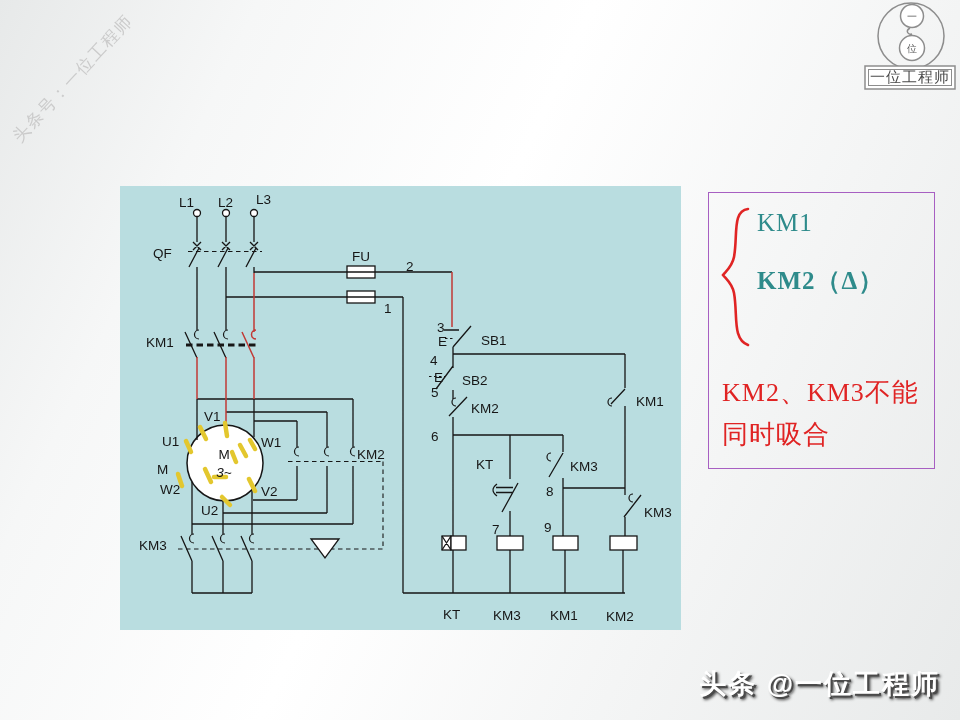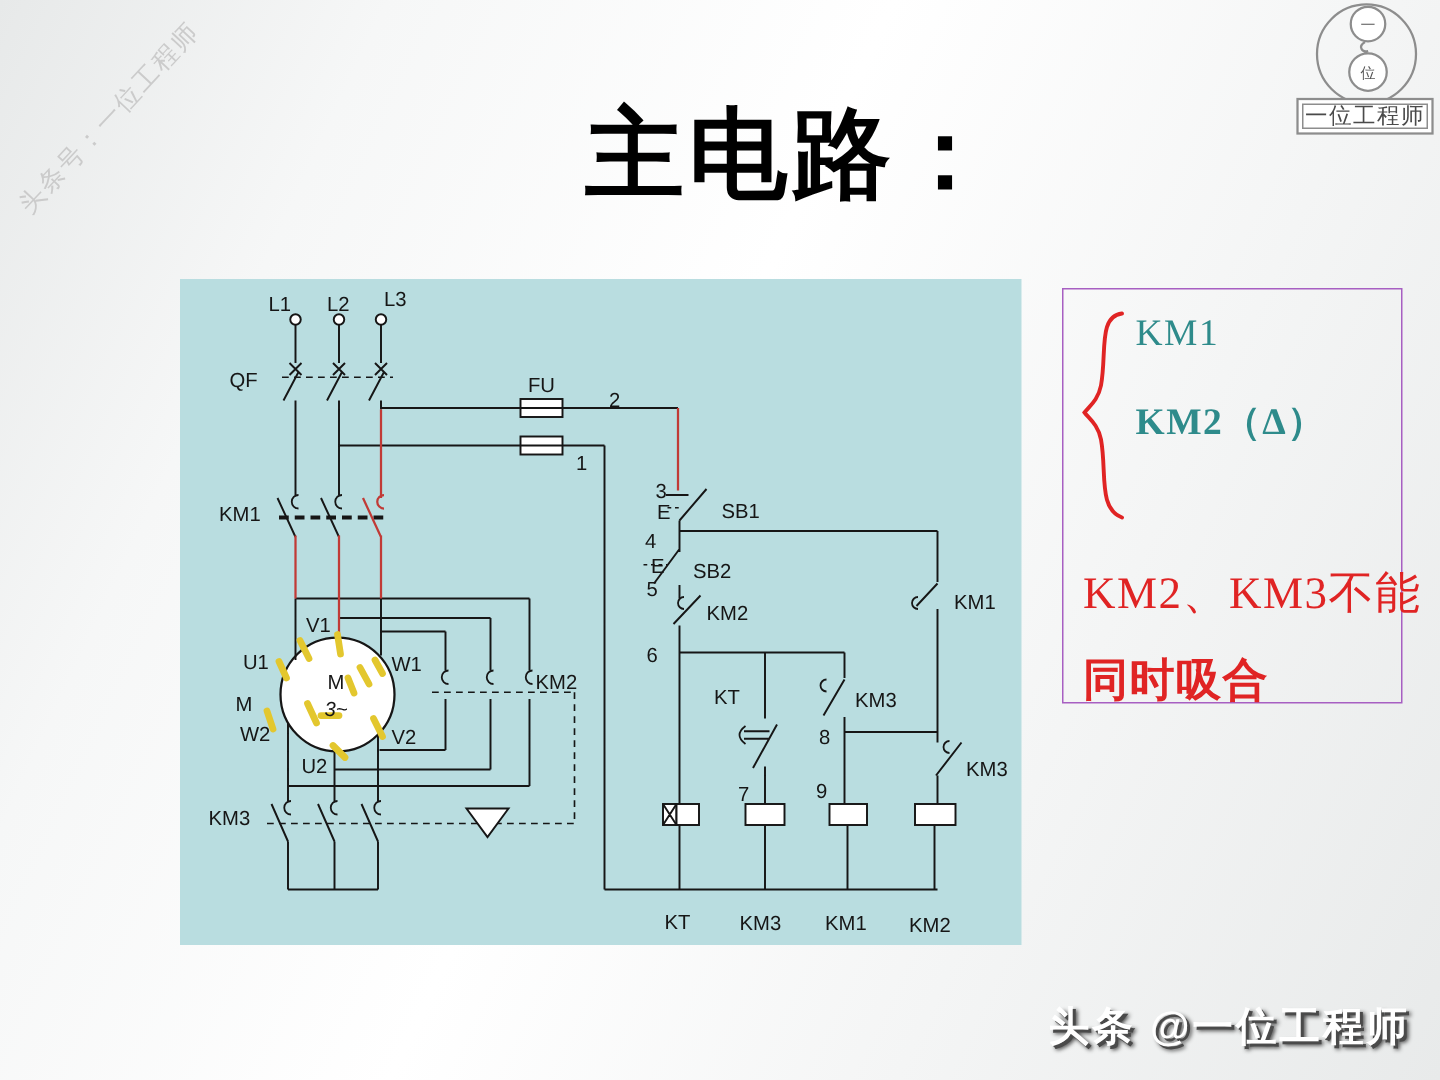--- a/index.html
+++ b/index.html
@@ -28,39 +28,38 @@
   .infobox{
     position:absolute;left:708px;top:192px;width:227px;height:277px;
     border:1.5px solid #a75fc2;box-sizing:border-box;
     font-family:"Liberation Serif",serif;
   }
   .infobox .brace{position:absolute;left:6px;top:12px;}
   .infobox .item{position:absolute;left:48px;font-size:25px;color:#2e8b8b;letter-spacing:1px;white-space:nowrap;}
   .infobox .item.i1{top:16px;}
   .infobox .item.i2{top:71px;font-weight:bold;}
   .infobox .item.i3{top:125px;}
-  .infobox .note{position:absolute;left:13px;font-size:30px;color:#e02424;letter-spacing:1px;white-space:nowrap;}
+  .infobox .note{position:absolute;left:13px;font-size:26px;color:#e02424;letter-spacing:1px;white-space:nowrap;}
   .infobox .note.l1{top:182px;}
-  .infobox .note.l2{top:240px;font-weight:bold;}
+  .infobox .note.l2{top:224px;}
   .brand{
     position:absolute;right:20px;top:666px;
     font-size:27px;font-weight:bold;color:#ffffff;letter-spacing:2px;
     text-shadow:2px 2px 0 #4a4a4a,3px 3px 3px #333;
     font-family:"Liberation Sans",sans-serif;white-space:nowrap;
   }
   .logo text{font-family:"Liberation Serif",serif;}
 </style>
 </head>
 <body>
 
 <div class="page">
 
   <div class="watermark">头条号：一位工程师</div>
 
-  <div class="title">主电路：</div>
 
   <svg class="logo" width="104" height="92" viewBox="0 0 104 92">
     <g stroke="#8d8d8d" fill="none" stroke-width="1.5">
       <circle cx="55" cy="36" r="33"></circle>
       <circle cx="56" cy="16" r="11.5" fill="#ffffff"></circle>
       <path d="M54,28 c-5,3 -2,7 2,6 c-4,2 -3,6 1,5"></path>
       <circle cx="56" cy="48" r="12.5" fill="#ffffff"></circle>
       <rect x="9" y="66" width="90" height="23" fill="#ffffff"></rect>
       <rect x="12.5" y="69.5" width="83" height="16" stroke-width="1"></rect>
     </g>

